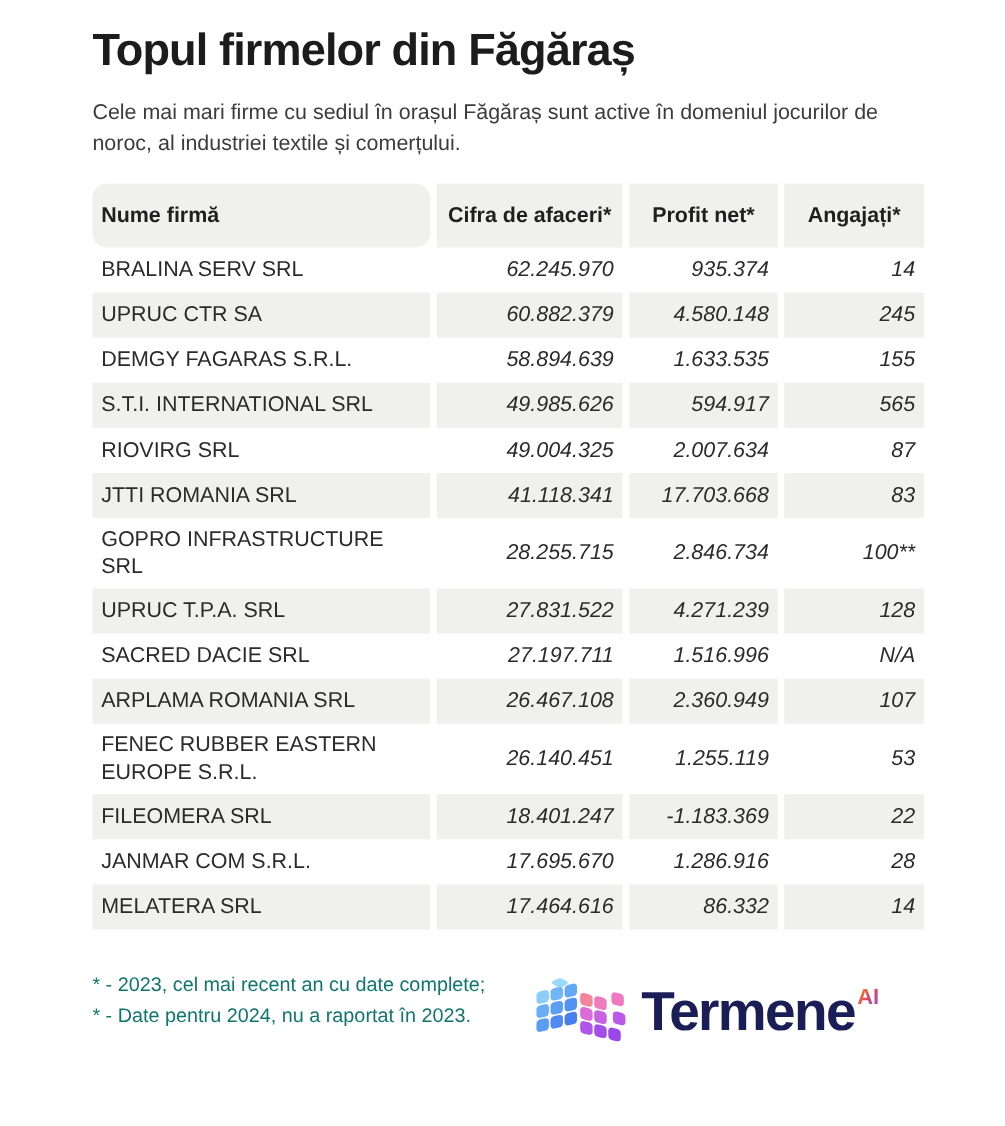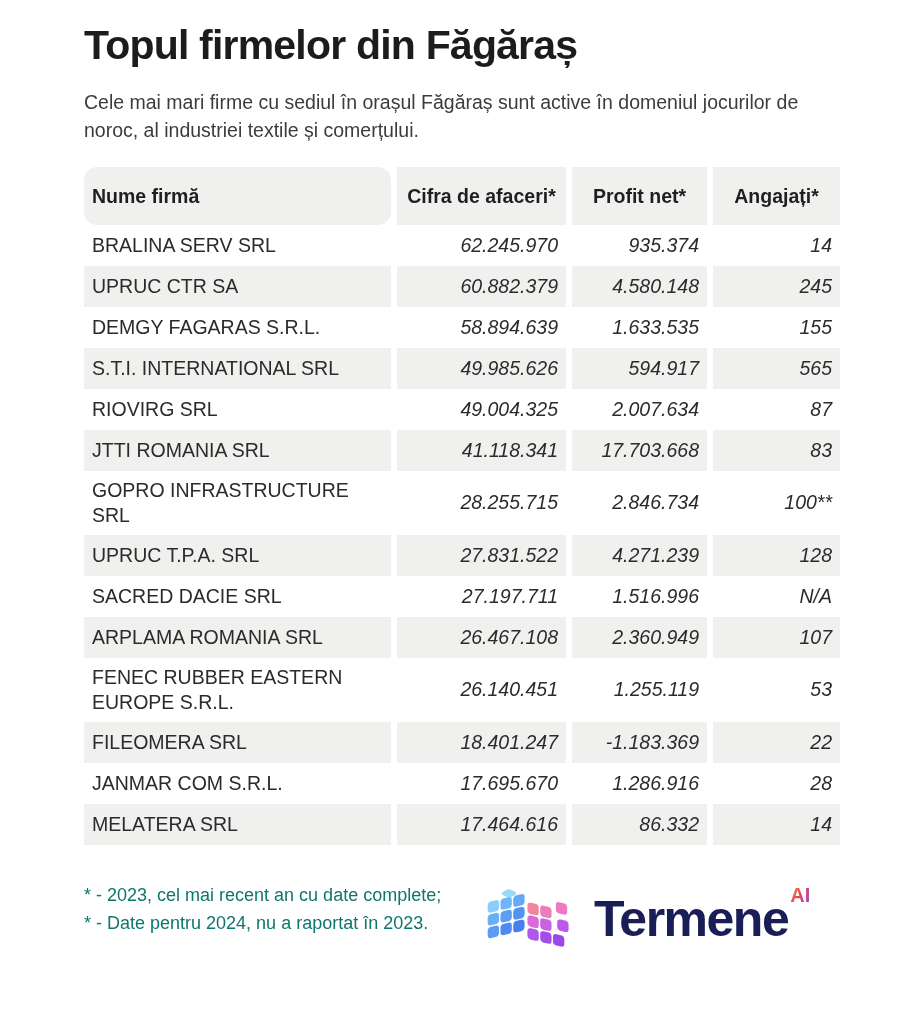--- a/index.html
+++ b/index.html
@@ -91,36 +91,36 @@
   .logo {
     display: flex;
     align-items: center;
     margin-left: 2px;
     margin-top: -2px;
   }
   .cube-icon { flex: 0 0 auto; }
   .wordmark-wrap {
     display: flex;
     align-items: flex-start;
-    margin-left: 24px;
+    margin-left: 13px;
     text-align: right;
   }
   .wordmark {
     font-size: 50px;
     font-weight: bold;
     letter-spacing: -1.5px;
     line-height: 74px;
     color: var(--logo-navy, #1a1e57);
   }
   .ai-sup {
     font-size: 20px;
     font-weight: bold;
     margin-left: 2px;
     position: relative;
-    top: 2px;
+    top: 14px;
     background: linear-gradient(125deg, #f59b23 0%, #e0435c 50%, #8f4bf0 100%);
     -webkit-background-clip: text;
     background-clip: text;
     -webkit-text-fill-color: transparent;
     color: #8f4bf0;
   }
 </style>
 </head>
 <body>
 

